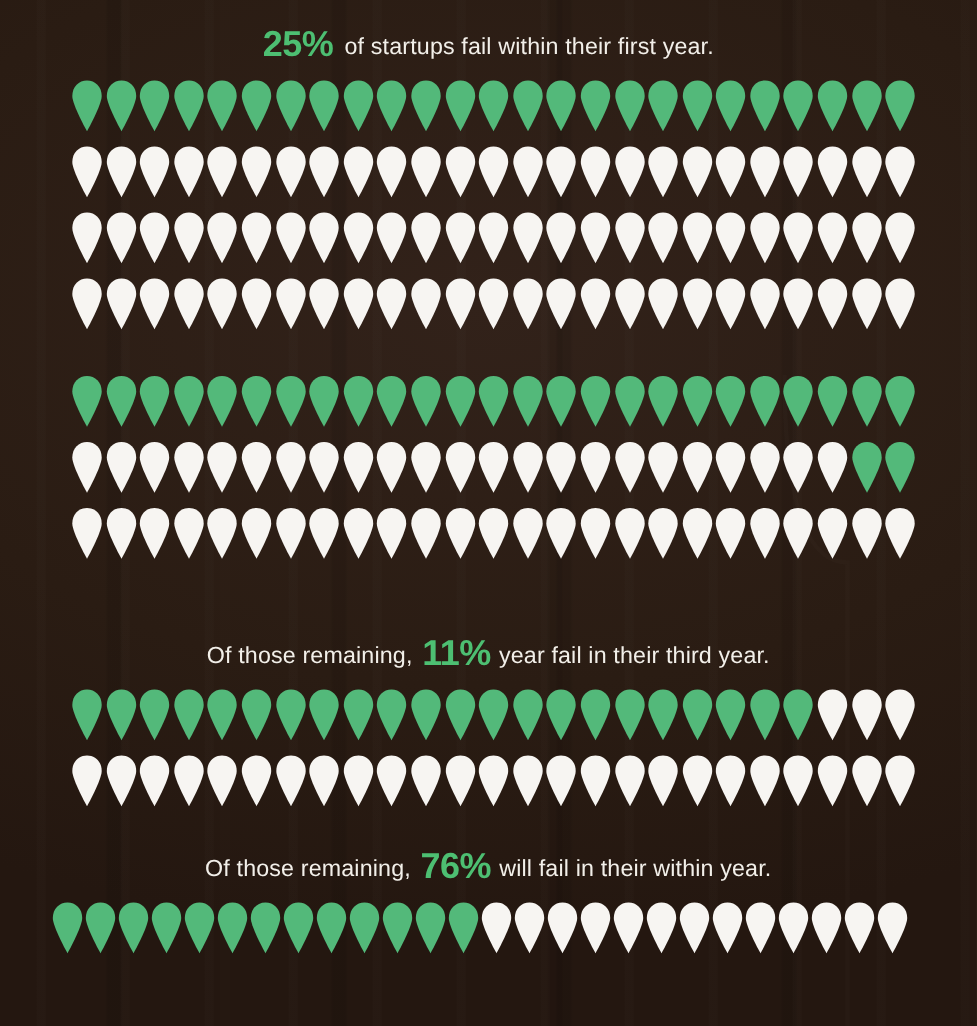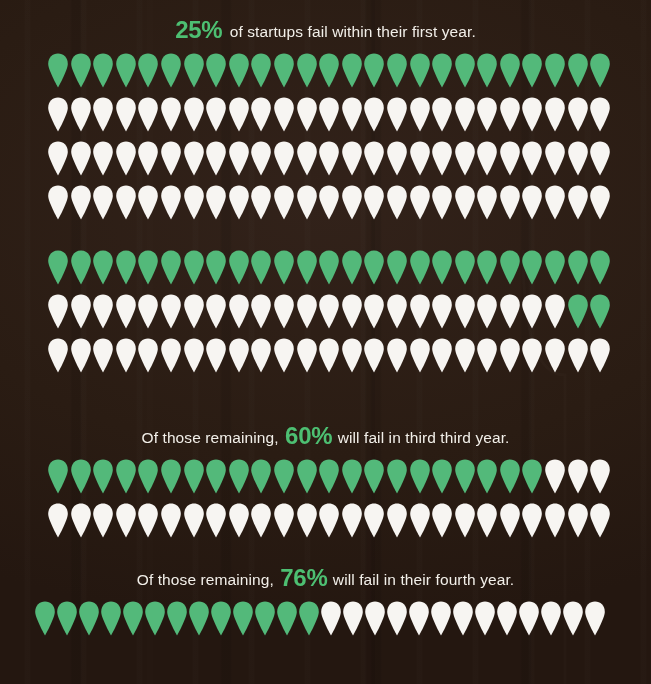--- a/index.html
+++ b/index.html
@@ -1007,21 +1007,21 @@
             <svg width="22" height="35" viewBox="0 0 22 35">
               <path d="M11 34.5 C11 34.5 1.2 17.0 1.2 11.0 C1.2 4.6 5.6 0.6 11 0.6 C16.4 0.6 20.8 4.6 20.8 11.0 C20.8 17.0 11 34.5 11 34.5 Z" fill="#f7f5f2"></path>
             </svg>
           </span>
         </div>
       </div>
   </div>
 
   <div class="group g3">
     <div class="headline">
-      <span class="txt">Of those remaining, </span><span class="pct">60%</span><span class="txt"> will fail in third third year.</span>
+      <span class="txt">Of those remaining, </span><span class="pct">11%</span><span class="txt"> year fail in their third year.</span>
     </div>
     <div class="icon-grid">
         <div class="icon-row" style="gap: 0.6px;">
           <span class="drop">
             <svg width="22" height="35" viewBox="0 0 22 35">
               <path d="M11 34.5 C11 34.5 1.2 17.0 1.2 11.0 C1.2 4.6 5.6 0.6 11 0.6 C16.4 0.6 20.8 4.6 20.8 11.0 C20.8 17.0 11 34.5 11 34.5 Z" fill="#53b97a"></path>
             </svg>
           </span>
           <span class="drop">
             <svg width="22" height="35" viewBox="0 0 22 35">
@@ -1269,21 +1269,21 @@
             <svg width="22" height="35" viewBox="0 0 22 35">
               <path d="M11 34.5 C11 34.5 1.2 17.0 1.2 11.0 C1.2 4.6 5.6 0.6 11 0.6 C16.4 0.6 20.8 4.6 20.8 11.0 C20.8 17.0 11 34.5 11 34.5 Z" fill="#f7f5f2"></path>
             </svg>
           </span>
         </div>
       </div>
   </div>
 
   <div class="group g4">
     <div class="headline">
-      <span class="txt">Of those remaining, </span><span class="pct">76%</span><span class="txt"> will fail in their fourth year.</span>
+      <span class="txt">Of those remaining, </span><span class="pct">76%</span><span class="txt"> will fail in their within year.</span>
     </div>
     <div class="icon-grid">
         <div class="icon-row" style="gap: 0px;">
           <span class="drop">
             <svg width="22" height="35" viewBox="0 0 22 35">
               <path d="M11 34.5 C11 34.5 1.2 17.0 1.2 11.0 C1.2 4.6 5.6 0.6 11 0.6 C16.4 0.6 20.8 4.6 20.8 11.0 C20.8 17.0 11 34.5 11 34.5 Z" fill="#53b97a"></path>
             </svg>
           </span>
           <span class="drop">
             <svg width="22" height="35" viewBox="0 0 22 35">

